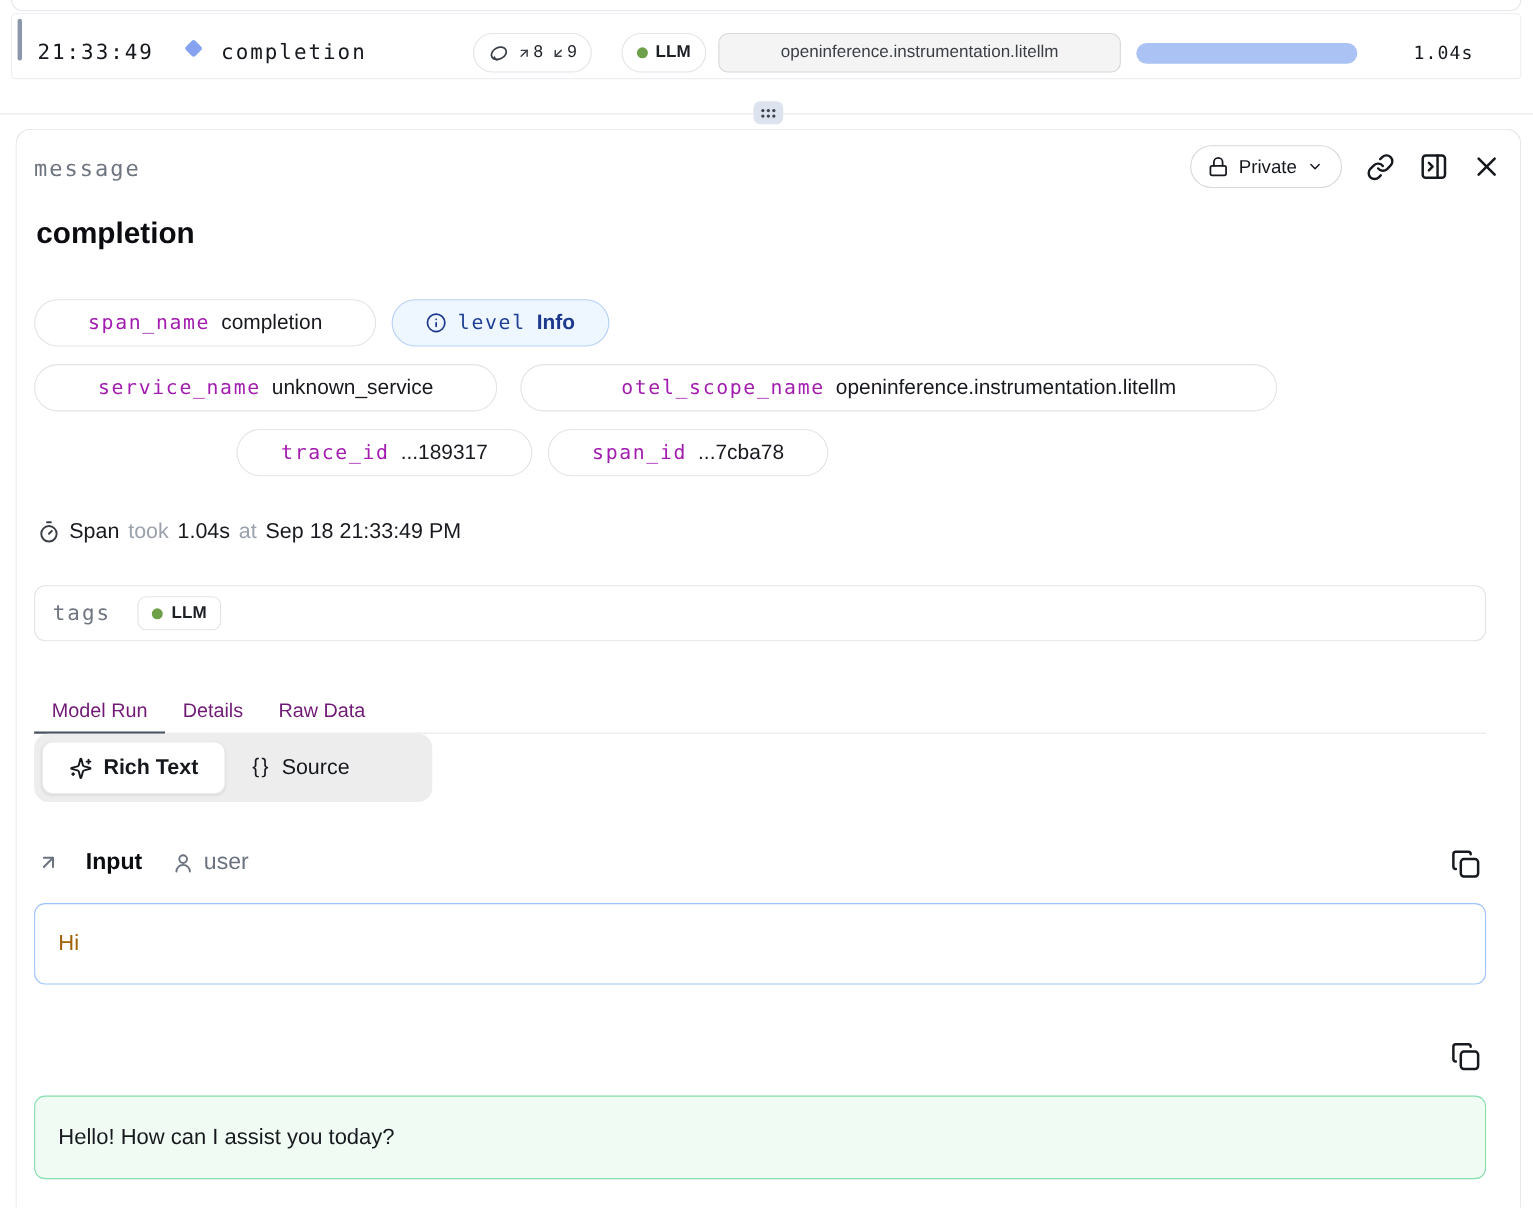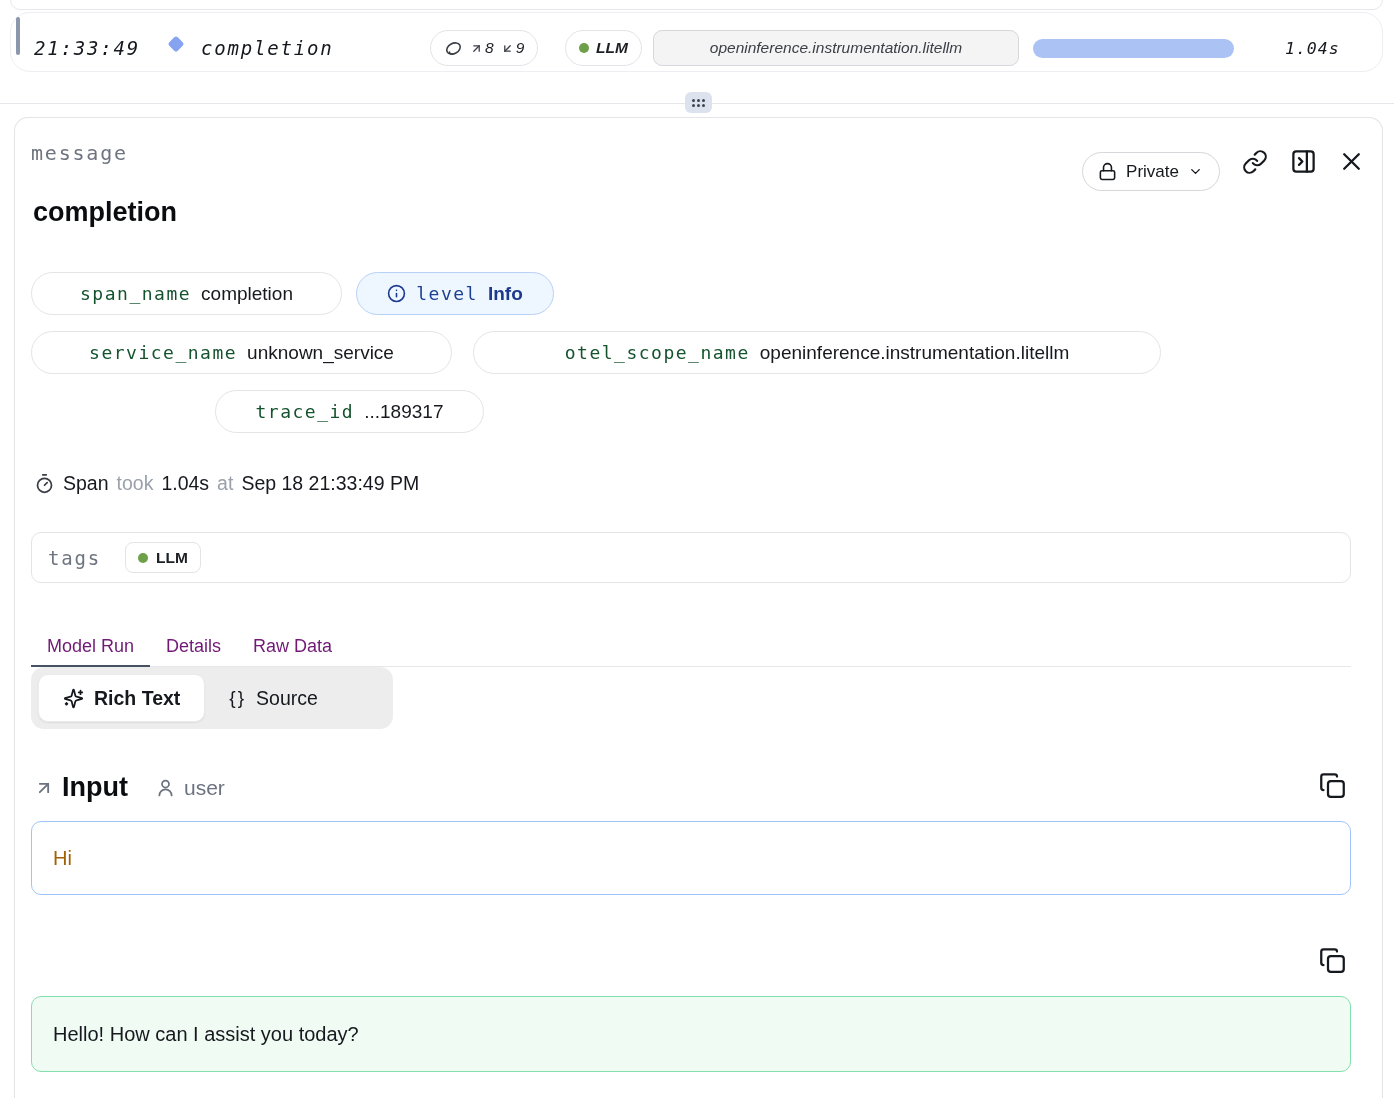--- a/index.html
+++ b/index.html
@@ -11,21 +11,21 @@
   .mono { font-family:"DejaVu Sans Mono", monospace; }
   svg { display:block; }
 
   
   .prev-card {
     position:absolute; left:10px; top:-52px; width:1373px; height:62px;
     border:1px solid #e7e8eb; border-radius:10px; background:#fff;
   }
   .trace-row {
     position:absolute; left:10px; top:12px; width:1373px; height:60px;
-    border:1px solid #eceef1; border-radius:20px; background:#fff;font-style:italic;
+    border:1px solid #eceef1; border-radius:4px; background:#fff;
   }
   .sel-bar { position:absolute; left:5px; top:4px; width:4px; height:38px; border-radius:3px; background:#8b97aa; }
   .row-ts { position:absolute; left:23px; top:24px; font-size:19px; letter-spacing:1.8px; color:#15181d; }
   .row-diamond { position:absolute; left:153px; top:19px; }
   .row-name { position:absolute; left:190px; top:24px; font-size:19px; letter-spacing:1.8px; color:#15181d; }
   .badge {
     display:inline-flex; align-items:center; justify-content:center; gap:7px;
     height:36px; border:1px solid #e4e4e7; border-radius:18px; background:#fff;
     font-size:15.5px; color:#1c1f24; padding:0 13px;
   }
@@ -52,30 +52,30 @@
 
   
   .panel {
     position:absolute; left:14px; top:117px; width:1369px; height:1000px;
     border:1px solid #e4e4e7; border-radius:14px 14px 0 0; border-bottom:none; background:#fff;
   }
   .p-type { position:absolute; left:16px; top:23px; font-size:20px; letter-spacing:1.8px; color:#6e7480; }
   .p-controls { position:absolute; right:18px; top:14px; display:flex; align-items:center; gap:22px; }
   .private-btn {
     display:inline-flex; align-items:center; gap:9px; height:39px; padding:0 16px 0 15px;
-    border:1px solid #d6d7da; border-radius:20px; background:#fff; font-size:17px; color:#15181d; cursor:pointer;margin-top:20px;
+    border:1px solid #d6d7da; border-radius:20px; background:#fff; font-size:17px; color:#15181d; cursor:pointer;
   }
   .icon-btn { background:none; border:none; padding:0; cursor:pointer; }
   .p-title { position:absolute; left:18px; top:79px; font-size:27px; font-weight:600; color:#0a0c10; }
 
   .pill {
     position:absolute; height:43px; border:1px solid #e4e4e7; border-radius:22px; background:#fff;
     display:inline-flex; align-items:center; justify-content:center; gap:10px; font-size:19px;
   }
-  .pill .k { font-family:"DejaVu Sans Mono", monospace; letter-spacing:1.5px; font-size:18px; color:#14532d; }
+  .pill .k { font-family:"DejaVu Sans Mono", monospace; letter-spacing:1.5px; font-size:18px; color:#a21caf; }
   .pill .v { color:#17191e; }
   .pill-level { background:#eef6ff; border-color:#b8d1f7; }
   .pill-level .k { color:#1d3f94; }
   .pill-level .v { color:#1c398e; font-weight:700; }
 
   .timing { position:absolute; left:19px; top:354px; display:flex; align-items:center; gap:8px; font-size:19.5px; color:#17191e; }
   .timing .g { color:#9aa1ab; }
 
   .tags-box {
     position:absolute; left:16px; top:414px; width:1320px; height:51px;
@@ -93,21 +93,21 @@
 
   .toggle-group {
     position:absolute; left:16px; top:549px; width:362px; height:62px;
     background:#ededee; border-radius:13px; display:flex; align-items:center; padding:7px;
   }
   .toggle-opt { display:flex; align-items:center; gap:10px; height:48px; padding:0 24px; border-radius:10px; font-size:19.5px; color:#15181d; cursor:pointer; }
   .toggle-opt.active { background:#fff; font-weight:600; box-shadow:0 1px 2px rgba(0,0,0,.07); border:1px solid #ebebed; }
   .braces { font-size:19px; letter-spacing:2px; }
 
   .io-head { position:absolute; left:19px; display:flex; align-items:center; }
-  .io-label { font-size:27px; font-weight:700; color:#0a0c10; margin-left:8px; }
+  .io-label { font-size:21px; font-weight:700; color:#0a0c10; margin-left:24px; }
   .io-role { display:flex; align-items:center; gap:8px; margin-left:27px; color:#6b7280; font-size:21px; }
   .copy-btn { position:absolute; background:none; border:none; cursor:pointer; }
 
   .input-box {
     position:absolute; left:16px; top:703px; width:1320px; height:74px;
     border:1.5px solid #9ec4fb; border-radius:10px; display:flex; align-items:center;
     padding:0 21px; font-size:20px; color:#a16207;
   }
   .output-box {
     position:absolute; left:16px; top:878px; width:1320px; height:76px;
@@ -241,20 +241,24 @@
     </span>
     <span class="pill" style="left:458px; top:213px; width:688px;">
       <span class="k">otel_scope_name</span>
         <span class="v">openinference.instrumentation.litellm</span>
     </span>
 
     <span class="pill" style="left:200px; top:272px; width:269px;">
       <span class="k">trace_id</span>
         <span class="v">...189317</span>
     </span>
+    <span class="pill" style="left:483px; top:272px; width:255px;">
+      <span class="k">span_id</span>
+        <span class="v">...7cba78</span>
+    </span>
 
     <div class="timing">
       <span>
         <svg width="21" height="21" viewBox="0 0 24 24" fill="none" stroke="#3a3f46" stroke-width="2" stroke-linecap="round">
             <line x1="10" y1="2" x2="14" y2="2"></line>
             <line x1="12" y1="14" x2="15" y2="11"></line>
             <circle cx="12" cy="14" r="8"></circle>
           </svg>
       </span>
       <span>Span</span>

